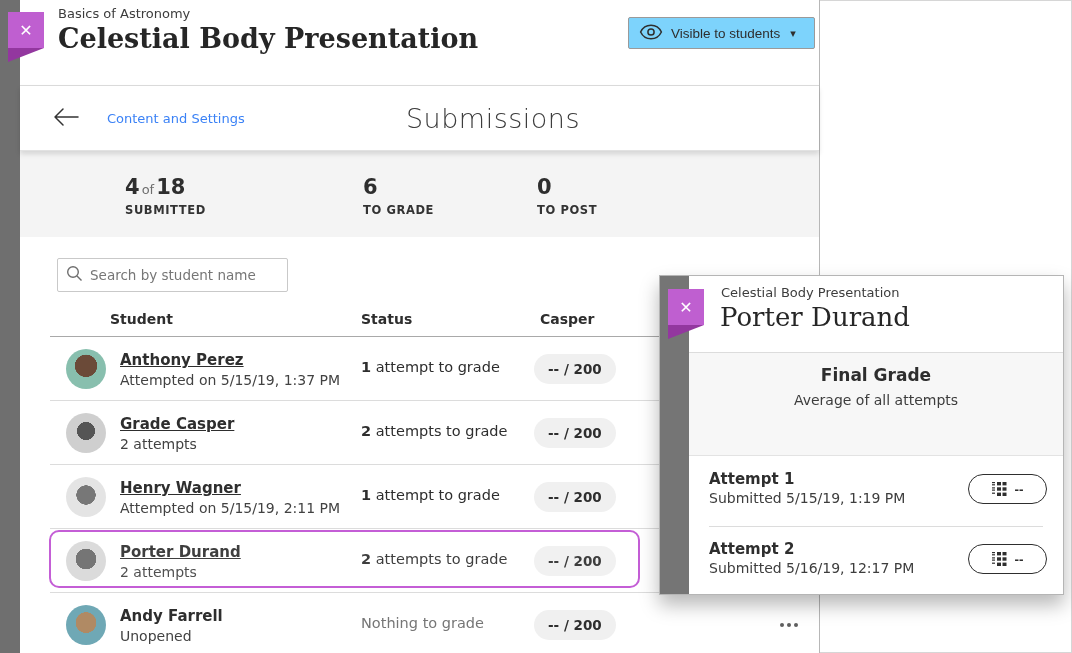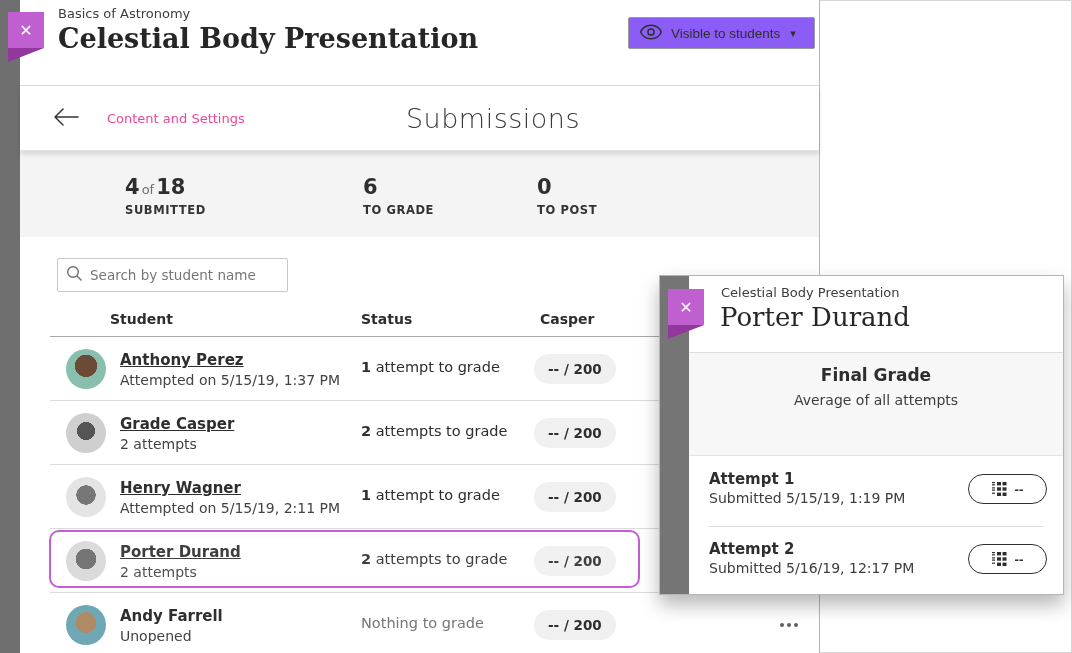--- a/index.html
+++ b/index.html
@@ -15,27 +15,27 @@
 
   .peel-close { position:absolute; width:36px; height:36px; background:#bf5fd0; display:flex; align-items:center; justify-content:center; color:#fff; font-size:16px; cursor:pointer; z-index:12; }
   .peel-fold { position:absolute; width:36px; height:14px; background:#93379f; clip-path:polygon(0 0,100% 0,0 100%); z-index:11; }
   .main-close { left:8px; top:12px; }
   .main-fold { left:8px; top:48px; }
 
   .title-block { position:relative; height:86px; border-bottom:1px solid #dcdcdc; background:#fff; }
   .course-title { position:absolute; left:38px; top:6px; font-size:13px; color:#3d3d3d; }
   .item-title { position:absolute; left:38px; top:23px; font-size:27px; font-weight:600; font-family:"DejaVu Serif","Liberation Serif",serif; color:#262626; }
 
-  .visibility-btn { position:absolute; right:4px; top:17px; width:187px; height:32px; border:1px solid #9a9a9a; border-radius:2px; background:#8b5cf6; display:flex; align-items:center; gap:8px; padding:0 10px; cursor:pointer; }
+  .visibility-btn { position:absolute; right:4px; top:17px; width:187px; height:32px; border:1px solid #9a9a9a; border-radius:2px; background:#7dd3fc; display:flex; align-items:center; gap:8px; padding:0 10px; cursor:pointer; }
   .visibility-label { font-size:13.5px; color:#2e2e2e; white-space:nowrap; }
   .caret { font-size:11px; color:#2e2e2e; margin-left:2px; }
 
   .subheader { position:relative; height:65px; background:#fff; border-bottom:1px solid #e2e2e2; box-shadow:0 3px 5px rgba(0,0,0,.13); z-index:3; }
   .back-btn { position:absolute; left:32px; top:20px; cursor:pointer; }
-  .back-label { position:absolute; left:87px; top:25px; font-size:13px; color:#ec4899; }
+  .back-label { position:absolute; left:87px; top:25px; font-size:13px; color:#3b82f6; }
   .panel-title { position:absolute; left:473px; top:17px; transform:translateX(-50%); font-size:27px; font-weight:300; color:#3d3d3d; letter-spacing:.5px; }
 
   .stats-bar { position:relative; height:86px; background:#f4f4f4; }
   .stat { position:absolute; top:25px; }
   .stat-line { font-size:21px; font-weight:bold; color:#2e2e2e; line-height:1.1; }
   .stat-of { font-size:13px; font-weight:normal; color:#6e6e6e; padding:0 2px; }
   .stat-label { font-size:11.5px; font-weight:bold; color:#333; letter-spacing:.6px; margin-top:4px; }
   .stat-submitted { left:105px; } .stat-tograde { left:343px; } .stat-topost { left:517px; }
 
   .search-box { position:absolute; left:37px; top:258px; width:231px; height:34px; border:1px solid #c9c9c9; border-radius:2px; background:#fff; display:flex; align-items:center; padding:0 8px; gap:7px; }

